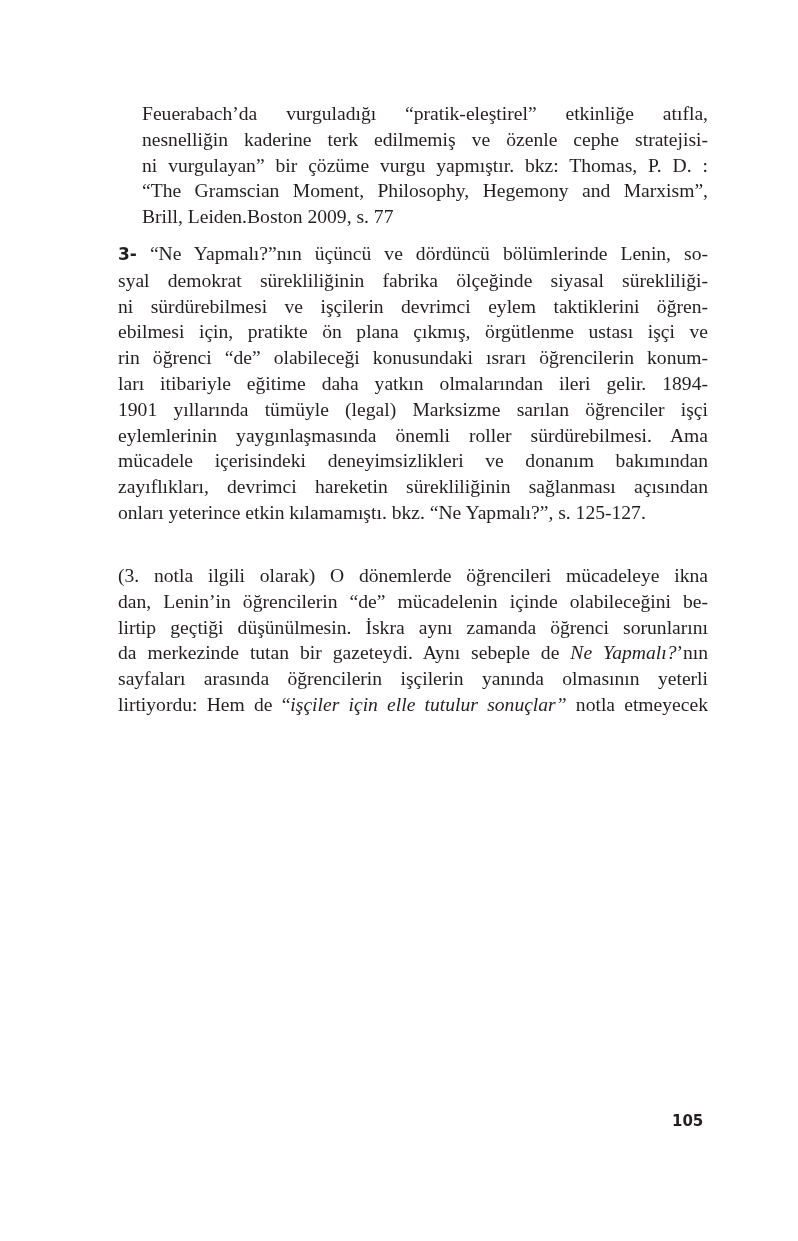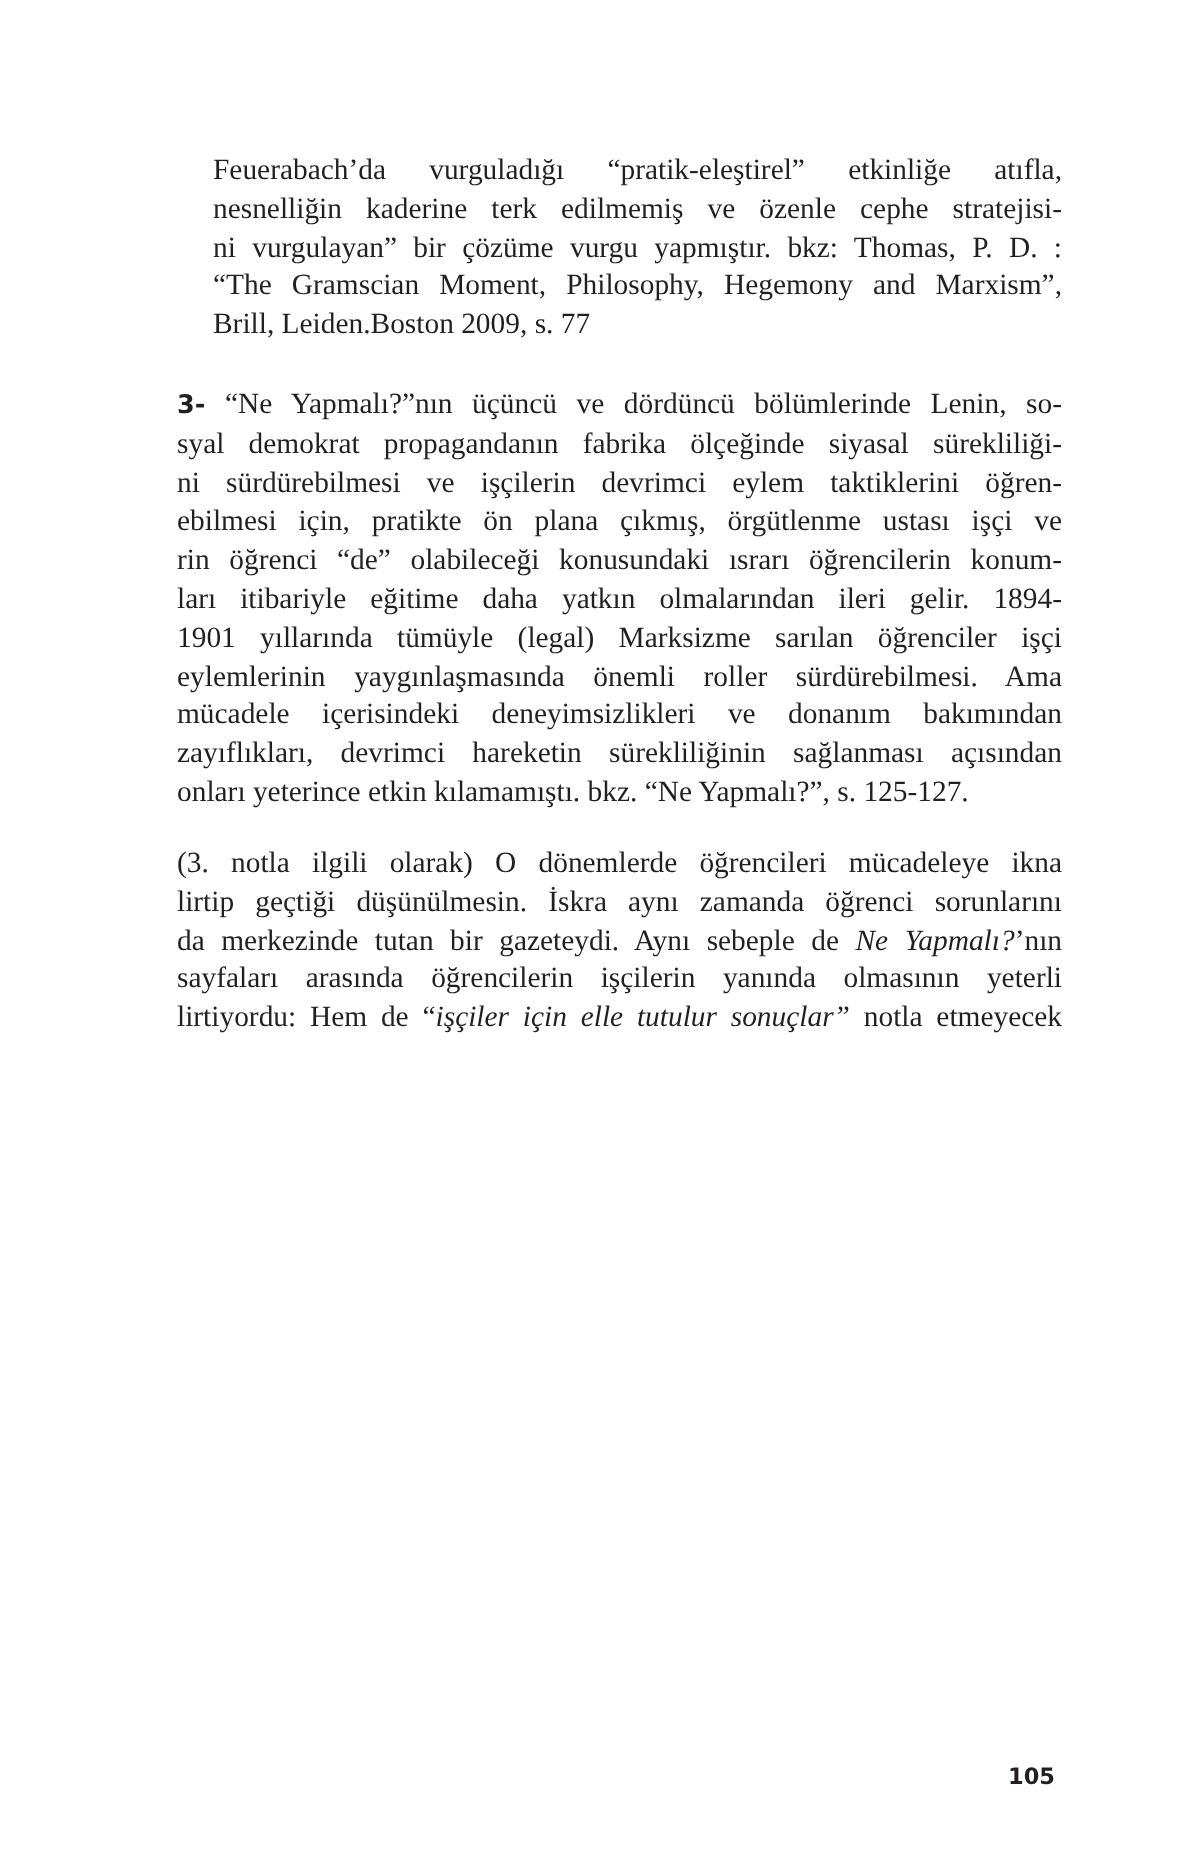--- a/index.html
+++ b/index.html
@@ -32,21 +32,21 @@
       hyphens: manual;
     }
     .para-continuation {
       position: absolute;
       top: 101px;
       left: 142px;
       width: 566px;
     }
     .para-note3 {
       position: absolute;
-      top: 257px;
+      top: 241px;
     }
     .para-note3-cont {
       position: absolute;
       top: 563px;
     }
     .line {
       display: block;
       text-align: justify;
       text-align-last: justify;
       white-space: nowrap;
@@ -56,21 +56,21 @@
     }
     .note-num {
       font-family: "DejaVu Sans", sans-serif;
       font-weight: bold;
       font-size: 17px;
     }
     em {
     }
     .page-number {
       position: absolute;
-      top: 1175px;
+      top: 1112px;
       left: 672px;
       font-family: "DejaVu Sans", sans-serif;
       font-weight: bold;
       font-size: 15px;
       color: #231f20;
     }
   </style>
 </head>
 <body>
 
@@ -79,34 +79,35 @@
   <div class="text-block para-continuation">
     <span class="line">Feuerabach’da vurguladığı “pratik-eleştirel” etkinliğe atıfla,</span>
     <span class="line">nesnelliğin kaderine terk edilmemiş ve özenle cephe stratejisi-</span>
     <span class="line">ni vurgulayan” bir çözüme vurgu yapmıştır. bkz: Thomas, P. D. :</span>
     <span class="line">“The Gramscian Moment, Philosophy, Hegemony and Marxism”,</span>
     <span class="line last">Brill, Leiden.Boston 2009, s. 77</span>
   </div>
 
   <div class="text-block para-note3">
     <span class="line"><span class="note-num">3-</span><span> “Ne Yapmalı?”nın üçüncü ve dördüncü bölümlerinde Lenin, so-</span></span>
-    <span class="line">syal demokrat propagandanın fabrika ölçeğinde siyasal sürekliliği-</span>
+    <span class="line">syal demokrat sürekliliğinin fabrika ölçeğinde siyasal sürekliliği-</span>
     <span class="line">ni sürdürebilmesi ve işçilerin devrimci eylem taktiklerini öğren-</span>
     <span class="line">ebilmesi için, pratikte ön plana çıkmış, örgütlenme ustası işçi ve</span>
     <span class="line">rin öğrenci “de” olabileceği konusundaki ısrarı öğrencilerin konum-</span>
     <span class="line">ları itibariyle eğitime daha yatkın olmalarından ileri gelir.  1894-</span>
     <span class="line">1901 yıllarında tümüyle (legal) Marksizme sarılan öğrenciler işçi</span>
     <span class="line">eylemlerinin yaygınlaşmasında önemli roller sürdürebilmesi. Ama</span>
     <span class="line">mücadele içerisindeki deneyimsizlikleri ve donanım bakımından</span>
     <span class="line">zayıflıkları, devrimci hareketin sürekliliğinin sağlanması açısından</span>
     <span class="line last">onları yeterince etkin kılamamıştı. bkz. “Ne Yapmalı?”, s. 125-127.</span>
   </div>
 
   <div class="text-block para-note3-cont">
     <span class="line">(3. notla ilgili olarak) O dönemlerde öğrencileri mücadeleye ikna</span>
+    <span class="line">dan, Lenin’in öğrencilerin “de” mücadelenin içinde olabileceğini be-</span>
     <span class="line">lirtip geçtiği düşünülmesin. İskra aynı zamanda öğrenci sorunlarını</span>
     <span class="line"><span>da merkezinde tutan bir gazeteydi. Aynı sebeple de </span><em>Ne Yapmalı?</em><span>’nın</span></span>
     <span class="line">sayfaları arasında öğrencilerin işçilerin yanında olmasının yeterli</span>
     <span class="line"><span>lirtiyordu: Hem de “</span><em>işçiler için elle tutulur sonuçlar”</em><span> notla etmeyecek</span></span>
   </div>
 
   <div class="page-number">105</div>
 
 </div>
 

